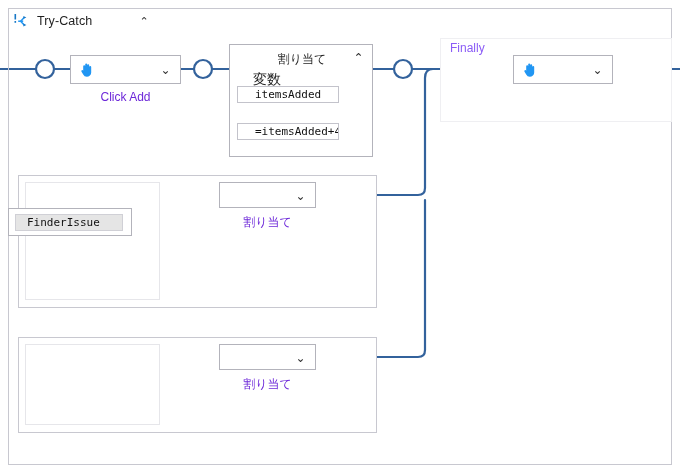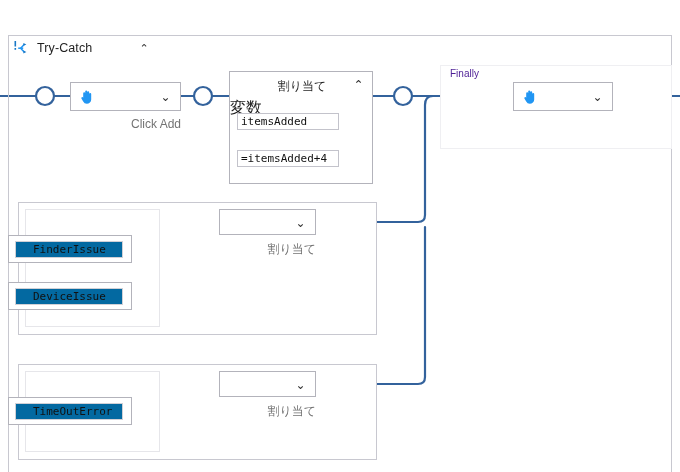--- a/index.html
+++ b/index.html
@@ -3,21 +3,21 @@
 <meta charset="utf-8">
 <style>
   html,body{margin:0;padding:0;}
   body{
     width:680px;height:472px;
     background:#ffffff;
     font-family:"Liberation Sans","DejaVu Sans",sans-serif;
     font-size:12px;color:#222222;
     overflow:hidden;position:relative;
   }
-  #canvas{position:absolute;left:0;top:0;width:680px;height:432px;margin-top:27px;}
+  #canvas{position:absolute;left:0;top:0;width:680px;height:432px;}
 
   
   #wires{position:absolute;left:0;top:0;width:680px;height:472px;pointer-events:none;}
 
   
   .tc-panel{
     position:absolute;left:8px;top:8px;width:664px;height:457px;
     border:1px solid #c8c8d0;background:transparent;box-sizing:border-box;
   }
   .tc-header{
@@ -30,21 +30,21 @@
     display:flex;align-items:center;justify-content:center;
     color:#333;font-size:11px;line-height:1;
   }
 
   
   .node-box{
     position:absolute;background:#ffffff;border:1px solid #b3b3bb;
     box-sizing:border-box;
   }
   .node-caption{
-    position:absolute;text-align:right;font-size:12px;color:#737373;
+    position:absolute;text-align:center;font-size:12px;color:#6d28d9;
     white-space:nowrap;
   }
   .hand-icon{
     position:absolute;left:8px;top:50%;transform:translateY(-50%);
     width:16px;height:16px;display:block;
   }
   .chev{
     position:absolute;right:9px;top:50%;transform:translateY(-50%);
     width:11px;height:11px;display:block;color:#333;
   }
@@ -56,57 +56,57 @@
   }
   .assign-title{
     position:absolute;left:0;top:6px;width:144px;text-align:center;
     font-size:12px;color:#1f1f1f;
   }
   .assign-collapse{
     position:absolute;right:7px;top:6px;width:13px;height:13px;
     display:flex;align-items:center;justify-content:center;color:#333;
   }
   .fld-label{
-    position:absolute;left:0;font-size:16px;color:#1f1f1f;white-space:nowrap;text-align:right;
+    position:absolute;left:23px;font-size:14px;color:#1f1f1f;white-space:nowrap;text-align:right;
   }
   .fld-input{
     position:absolute;left:7px;height:17px;background:#ffffff;
     border:1px solid #c3c3cb;box-sizing:border-box;
     font-family:"DejaVu Sans Mono","Liberation Mono",monospace;
-    font-size:11px;color:#111;line-height:15px;padding:0 3px;
+    font-size:11px;color:#111;line-height:15px;padding:0 17px;
     white-space:nowrap;overflow:hidden;
   }
 
   
   .finally-box{
     position:absolute;left:440px;top:38px;width:232px;height:84px;
     border:1px solid #efeff2;background:#ffffff;box-sizing:border-box;
   }
   .finally-label{
-    position:absolute;left:450px;top:41px;font-size:10px;color:#4c1d95;
+    position:absolute;left:450px;top:41px;font-size:12px;color:#8b5cf6;
   }
 
   
   .catch-block{
     position:absolute;border:1px solid #c8c8d0;background:#ffffff;
     box-sizing:border-box;
   }
   .exc-panel{
     position:absolute;border:1px solid #e6e6ea;background:#ffffff;
     box-sizing:border-box;
   }
   .exc-row{
     position:absolute;left:8px;border:1px solid #b3b3bb;background:#ffffff;
     box-sizing:border-box;
   }
   .exc-input{
     position:absolute;left:6px;top:5px;height:17px;width:108px;
-    border:1px solid #d0d0d6;background:#0369a1;box-sizing:border-box;
+    border:1px solid #d0d0d6;background:#e5e5e5;box-sizing:border-box;
     font-family:"DejaVu Sans Mono","Liberation Mono",monospace;
-    font-size:11px;color:#111;line-height:15px;padding:0 17px;
+    font-size:11px;color:#111;line-height:15px;padding:0 11px;
     white-space:nowrap;overflow:hidden;
   }
   .empty-dd{
     position:absolute;background:#ffffff;border:1px solid #b3b3bb;
     box-sizing:border-box;
   }
 </style>
 </head>
 <body>
 
@@ -198,34 +198,28 @@
     </span>
     <span class="chev" style="font-size:12px;display:flex;align-items:center;justify-content:center;">⌄</span>
   </div>
 
   <div class="catch-block" style="left:18px;top:175px;width:359px;height:133px;"></div>
   <div class="exc-panel" style="left:25px;top:182px;width:135px;height:118px;"></div>
 
   <div class="exc-row" style="top:208px;width:124px;height:28px;">
     <span class="exc-input">FinderIssue</span>
   </div>
-  <div class="exc-row" style="top:255px;width:124px;height:28px;">
-    <span class="exc-input">DeviceIssue</span>
-  </div>
 
   <div class="empty-dd" style="left:219px;top:182px;width:97px;height:26px;">
     <span class="chev" style="font-size:12px;display:flex;align-items:center;justify-content:center;">⌄</span>
   </div>
   <div class="node-caption" style="left:219px;top:214px;width:97px;">割り当て</div>
 
   <div class="catch-block" style="left:18px;top:337px;width:359px;height:96px;"></div>
   <div class="exc-panel" style="left:25px;top:344px;width:135px;height:81px;"></div>
 
-  <div class="exc-row" style="top:370px;width:124px;height:28px;">
-    <span class="exc-input">TimeOutError</span>
-  </div>
 
   <div class="empty-dd" style="left:219px;top:344px;width:97px;height:26px;">
     <span class="chev" style="font-size:12px;display:flex;align-items:center;justify-content:center;">⌄</span>
   </div>
   <div class="node-caption" style="left:219px;top:376px;width:97px;">割り当て</div>
 
 </div>
 
 </body></html>

